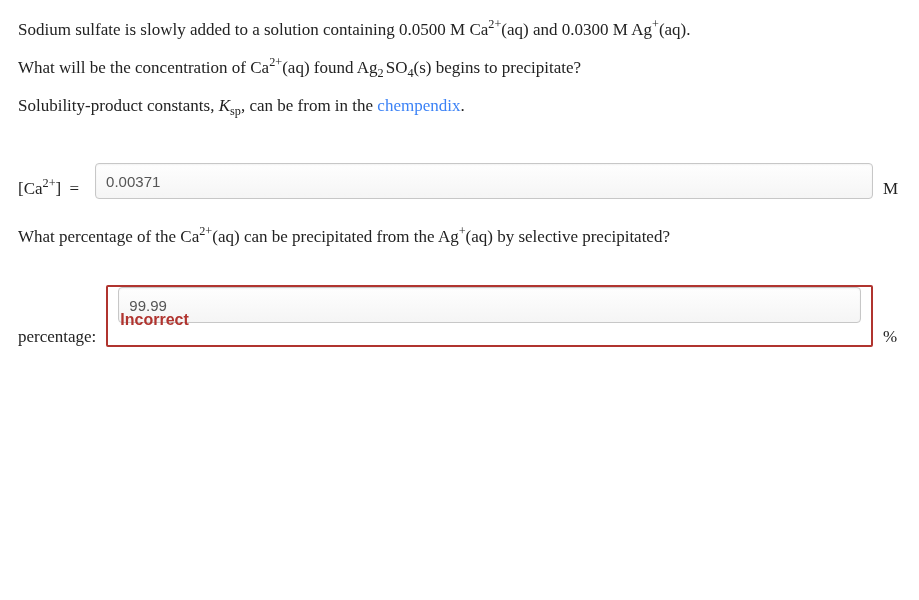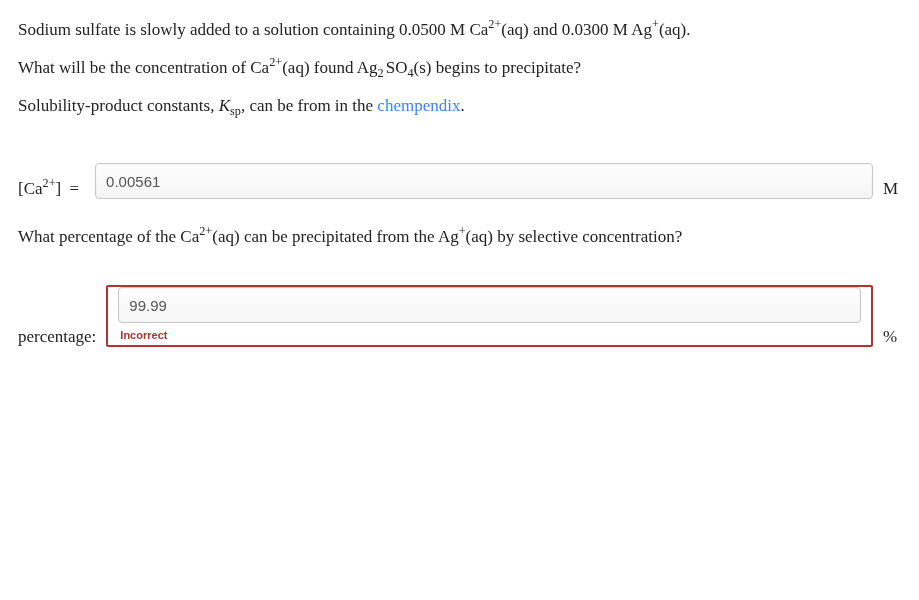--- a/index.html
+++ b/index.html
@@ -66,23 +66,23 @@
     padding: 0 10px 22px 10px;
     position: relative;
     flex: 1;
     display: flex;
     align-items: center;
   }
   .errbox .inputbox { margin:0; }
   .err-label {
     position: absolute;
     left: 12px;
-    bottom: 4px;
+    bottom: 16px;
     font-family: Arial, sans-serif;
-    font-size: 11px;
+    font-size: 16px;
     font-weight: 600;
     color: #b0342f;
   }
   sup, sub { line-height: 0; font-size: 0.72em; }
   .sp { display:inline-block; width:2px; }
 </style>
 </head>
 <body>
 
 <div class="page">
@@ -98,27 +98,27 @@
   <div class="qline">
     <span>Solubility-product constants, </span><i><span>K</span></i><sub>sp</sub><span>, can be from in the </span><a class="link">chempendix</a><span>.</span>
   </div>
 
   <div class="row">
     <span class="label">
       <span>[Ca</span><sup>2+</sup><span>]</span>
       <span class="eq">=</span>
     </span>
     <div class="inputbox">
-      <span>0.00561</span>
+      <span>0.00371</span>
     </div>
     <span class="unit">M</span>
   </div>
 
   <div class="qline" style="margin-top:26px;">
-    <span>What percentage of the Ca</span><sup>2+</sup><span>(aq) can be precipitated from the Ag</span><sup>+</sup><span>(aq) by selective concentration?</span>
+    <span>What percentage of the Ca</span><sup>2+</sup><span>(aq) can be precipitated from the Ag</span><sup>+</sup><span>(aq) by selective precipitated?</span>
   </div>
 
   <div class="row shift">
     <span class="label">percentage:</span>
     <div class="errbox">
       <div class="inputbox">
         <span>99.99</span>
       </div>
       <span class="err-label">Incorrect</span>
     </div>

